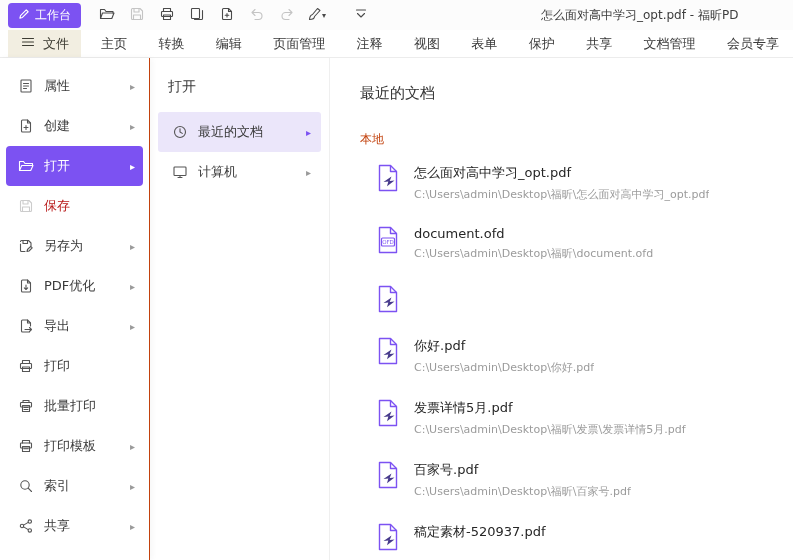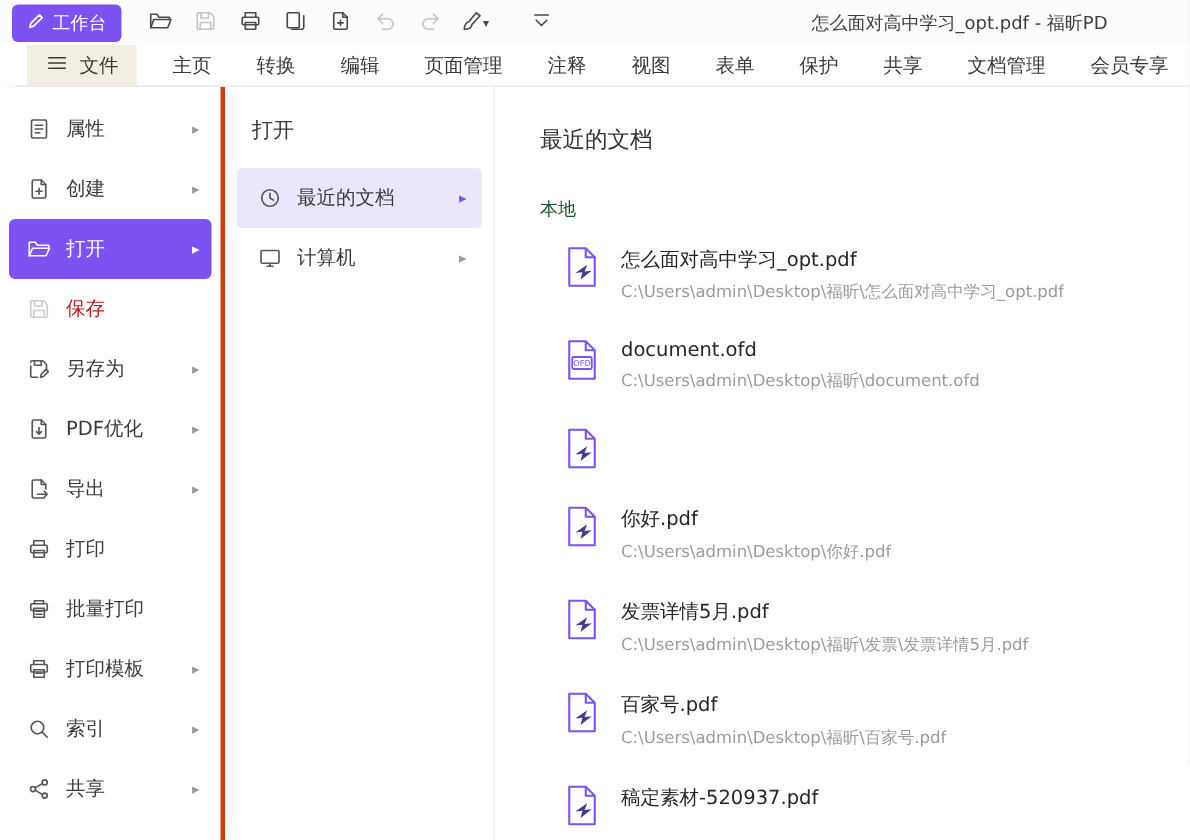--- a/index.html
+++ b/index.html
@@ -13,30 +13,30 @@
     border:none; border-radius:4px; font-size:12px; padding:4px 10px; font-family:inherit; cursor:pointer;justify-content:flex-end; }
   .tb-tools { display:flex; align-items:center; margin-left:12px; gap:3px; }
   .tb-tool { width:27px; height:24px; display:flex; align-items:center; justify-content:center;
     color:#4a4a4a; background:none; border:none; cursor:pointer; border-radius:3px; }
   .tb-tool.disabled { color:#c4c4c4; }
   .tb-tool:last-child { margin-left:14px; }
   .tb-caret { font-size:8px; margin-left:-1px; }
   .doc-title { margin-left:auto; font-size:12px; color:#3c3c3c; white-space:nowrap; overflow:hidden; width:252px; }
 
   
-  .menubar { height:28px; display:flex; align-items:stretch; padding-left:8px; border-bottom:1px solid #ececec; background:#fff;margin-left:10px; }
+  .menubar { height:28px; display:flex; align-items:stretch; padding-left:8px; border-bottom:1px solid #ececec; background:#fff; }
   .menu-file { display:flex; align-items:center; gap:7px; background:#f2eee1; padding:0 12px;
     font-size:13px; color:#3d3c33; cursor:pointer; }
-  .menu-items { flex:1; display:flex; justify-content:flex-end; align-items:center; padding:0 12px 0 18px;gap:26px; }
+  .menu-items { flex:1; display:flex; justify-content:space-between; align-items:center; padding:0 12px 0 18px;gap:26px; }
   .menu-item { display:flex; align-items:center; font-size:13px; color:#3a3a3a; cursor:pointer; padding:0 2px; height:100%; }
 
   
   .body-area { display:flex; height:502px; }
 
-  .file-menu-panel { width:150px; border-right:3px solid #c2410c; padding-top:8px;
+  .file-menu-panel { width:150px; border-right:1px solid #c2410c; padding-top:8px;
     box-shadow:2px 0 6px rgba(0,0,0,0.04); }
   .fm-item { height:40px; display:flex; align-items:center; gap:10px; padding:0 8px 0 12px;
     font-size:13px; color:#3a3a3a; cursor:pointer; margin:0 6px; border-radius:4px; }
   .fm-item .icon { display:flex; color:#555; }
   .fm-item.selected { background:#7c52f2; color:#fff; }
   .fm-item.selected .icon { color:#fff; }
   .fm-item.disabled { color:#b91c1c; cursor:default; }
   .fm-item.disabled .icon { color:#cccccc; }
   .arrow { margin-left:auto; font-size:10px; color:#9a9a9a; }
   .fm-item.selected .arrow { color:#fff; }
@@ -44,21 +44,21 @@
   .open-panel { width:180px; border-right:1px solid #efefef; }
   .open-title { font-size:14px; color:#3a3a3a; padding:20px 0 16px 18px; }
   .op-item { height:40px; display:flex; align-items:center; gap:10px; padding:0 10px 0 14px;
     margin:0 8px; font-size:13px; color:#3a3a3a; cursor:pointer; border-radius:3px; }
   .op-item .icon { display:flex; color:#555; }
   .op-item.selected { background:#ebe6fa; }
   .op-item.selected .arrow { color:#7c52f2; }
 
   .recent-panel { flex:1; padding-left:30px; overflow:hidden; }
   .recent-title { font-size:15px; color:#333; margin-top:26px; }
-  .recent-section { font-size:12px; color:#14532d; margin-top:28px; }
+  .recent-section { font-size:12px; color:#c2410c; margin-top:28px; }
   .file-list { margin-top:4px; }
   .file-row { display:flex; gap:14px; padding:12px 16px; cursor:pointer; align-items:flex-start; }
   .file-icon { flex:0 0 auto; display:flex; }
   .file-name { font-size:13px; color:#262626; margin-bottom:5px; max-width:408px;
     white-space:nowrap; overflow:hidden; text-overflow:ellipsis; }
   .file-path { font-size:11px; color:#9b9b9b; max-width:408px;
     white-space:nowrap; overflow:hidden; text-overflow:ellipsis; }
 </style>
 </head>
 <body>

